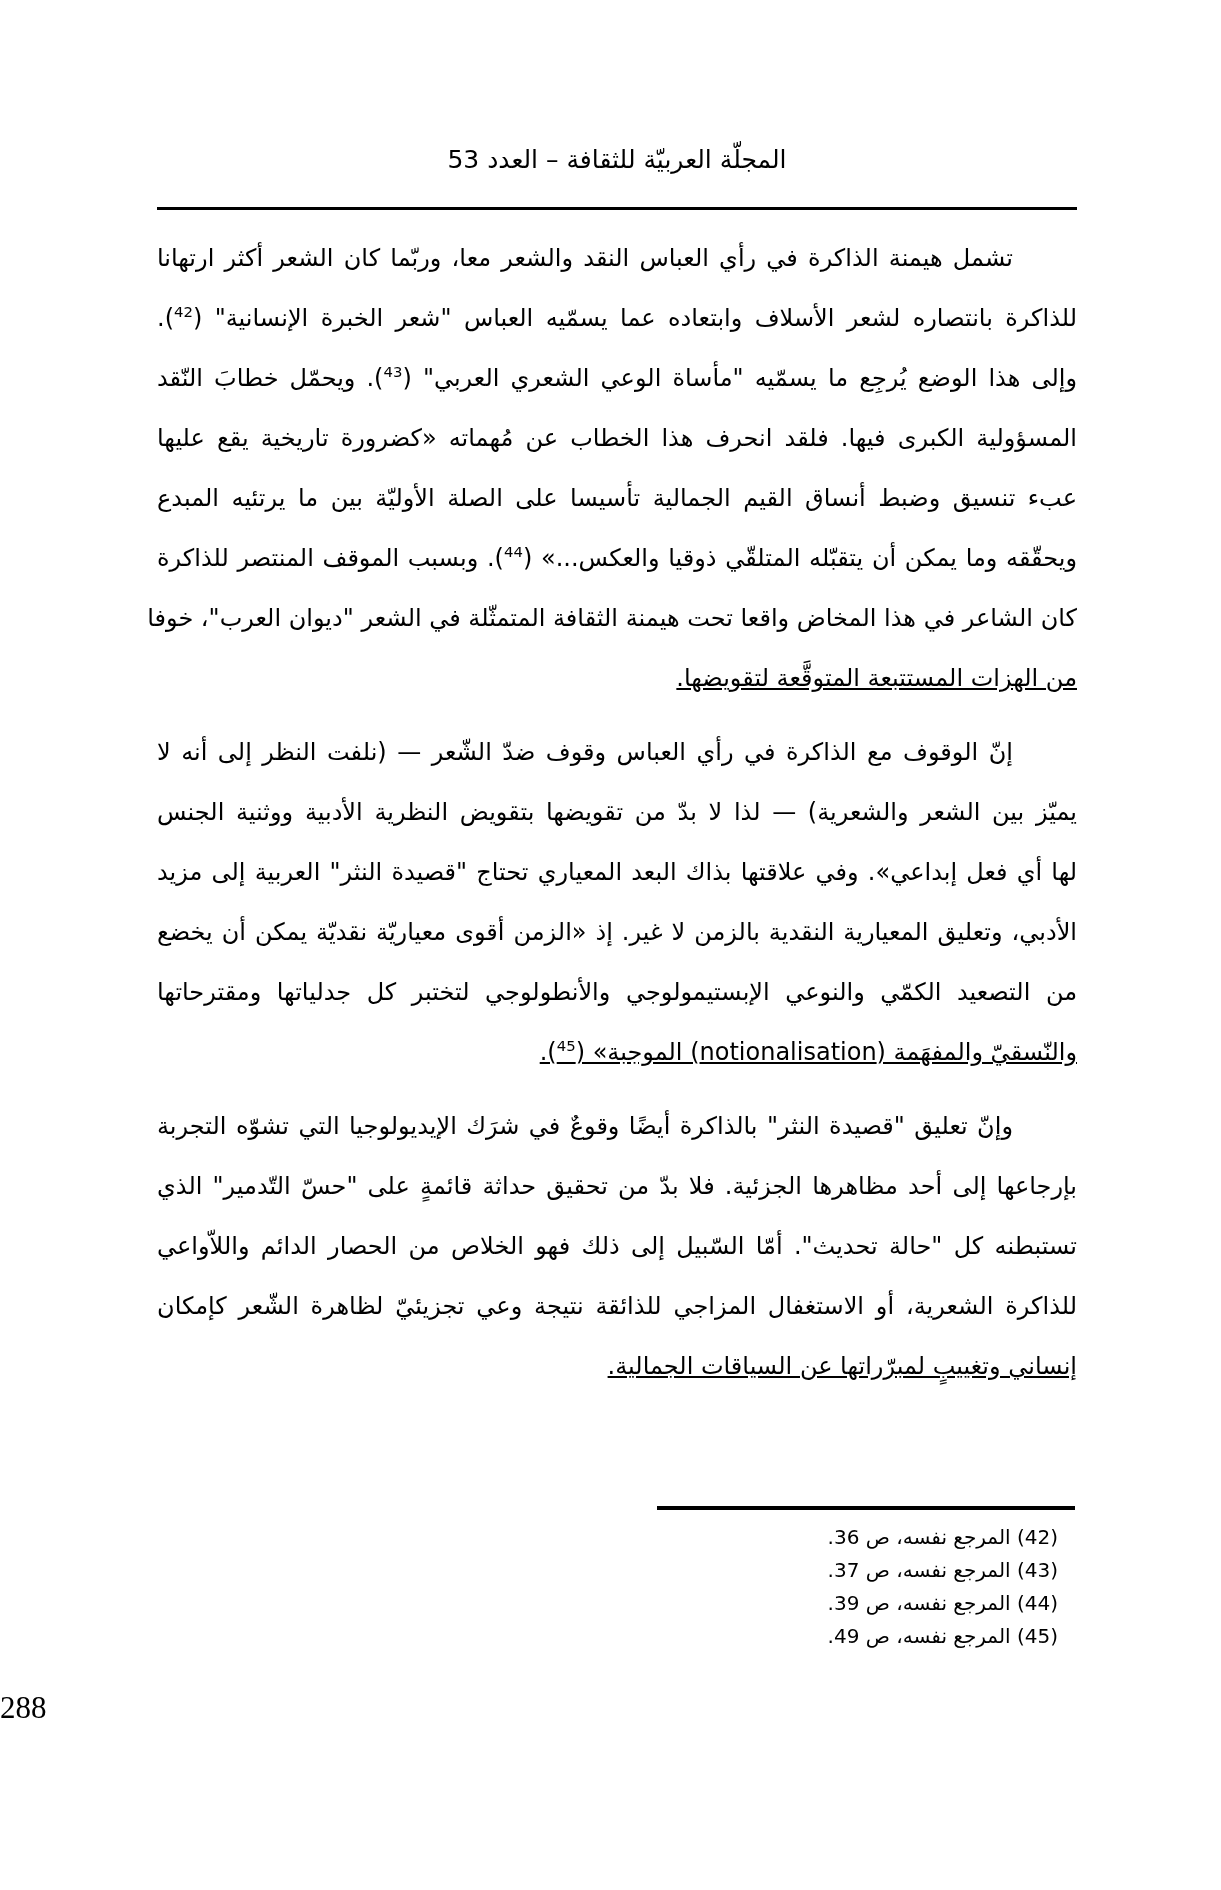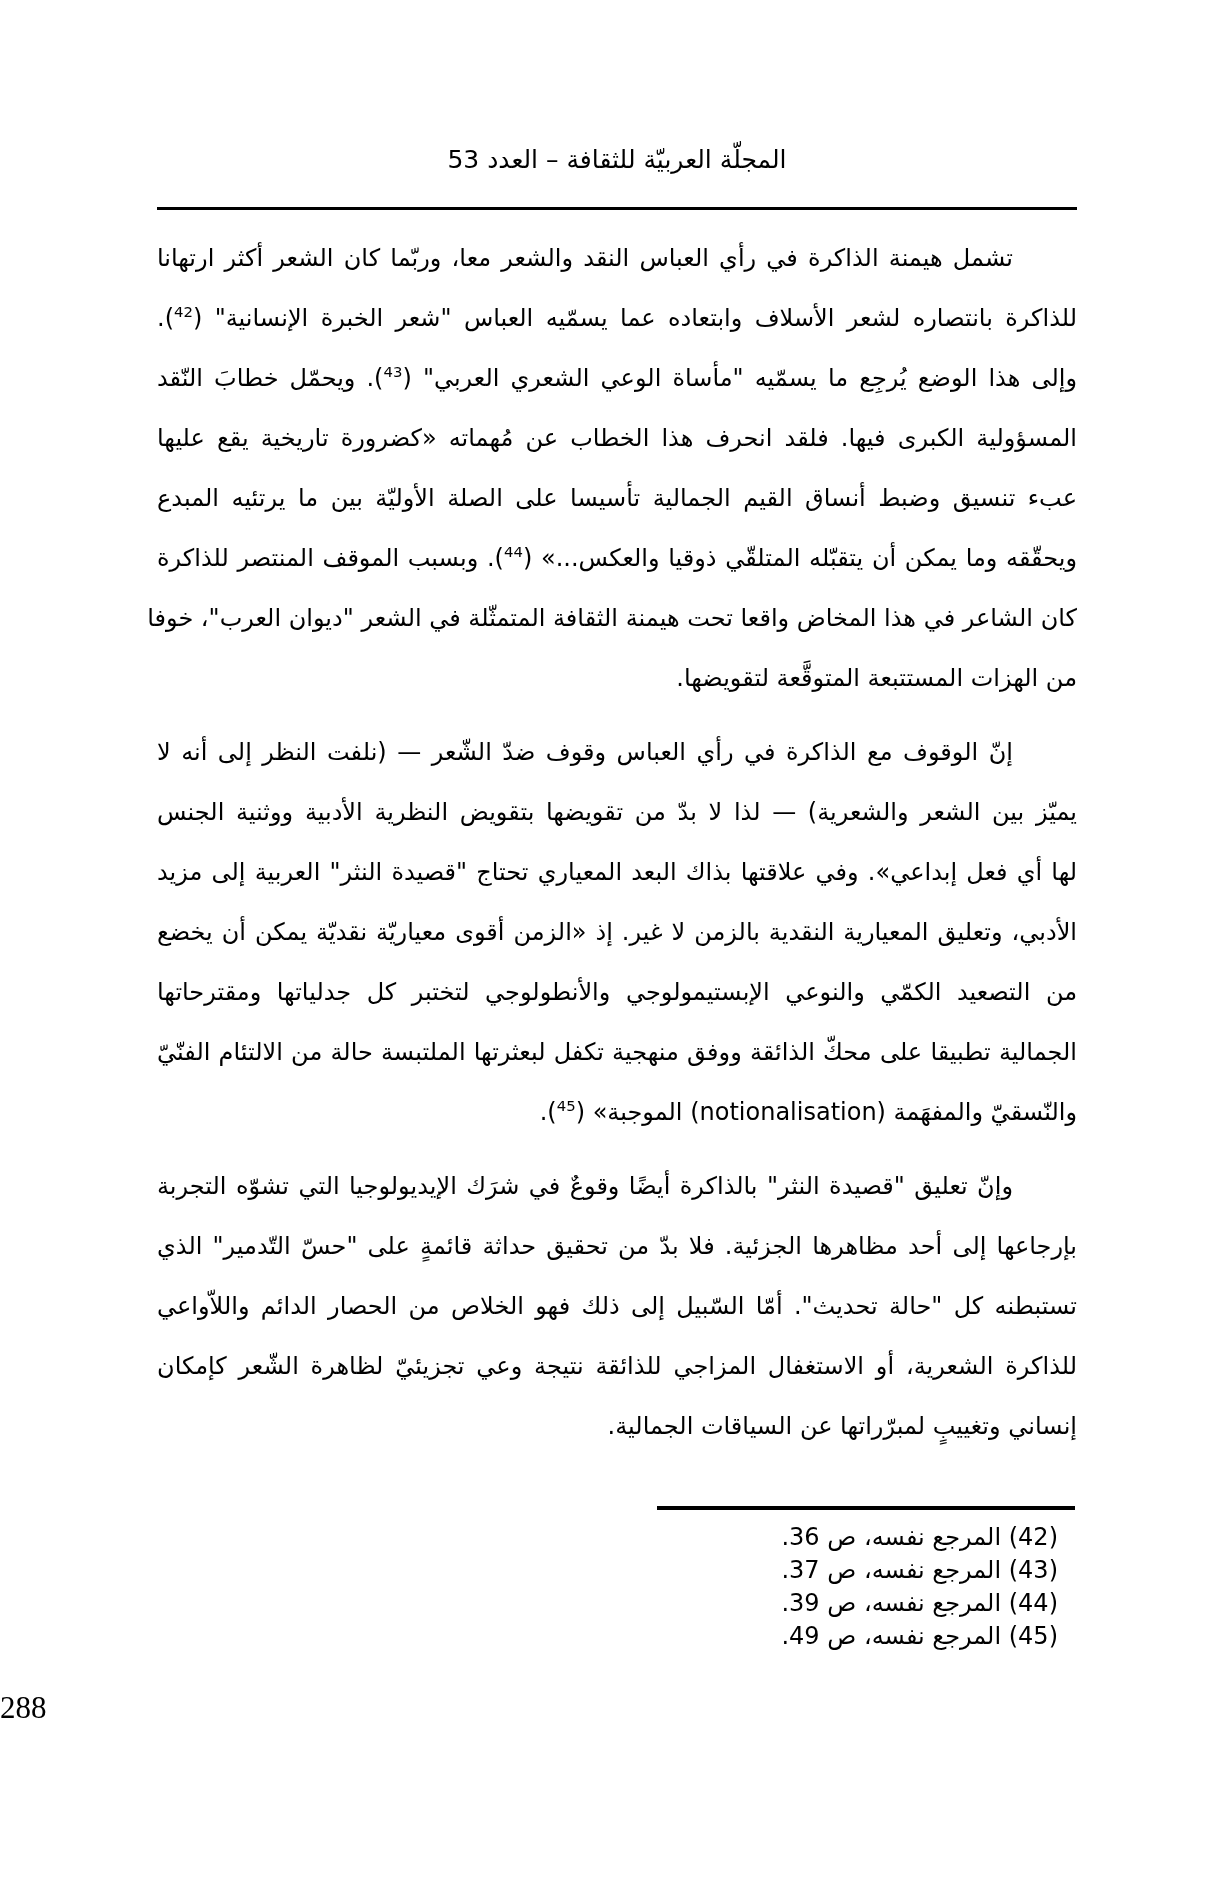--- a/index.html
+++ b/index.html
@@ -48,21 +48,21 @@
   .line {
     height: 60px;
     line-height: 60px;
     font-size: 24px;
     text-align: justify;
     text-align-last: justify;
     white-space: nowrap;
     overflow: visible;
   }
   .line.first { padding-right: 64px; }
-  .line.end { text-align-last: right; }
+  .line.end { text-align-last: right; text-decoration: underline; }
   .line sup {
     font-size: 0.62em;
     line-height: 0;
     vertical-align: super;
     margin-top: 12px;
   }
   
   .footnote-separator {
     position: absolute;
     top: 1506px;
@@ -73,21 +73,21 @@
   }
   .footnotes {
     position: absolute;
     top: 1521px;
     right: 163px;
     left: 300px;
     direction: rtl;
     text-align: right;
   }
   .footnote-item {
-    font-size: 24px;
+    font-size: 20px;
     line-height: 33px;
     white-space: nowrap;
   }
   
   .page-number {
     position: absolute;
     top: 1690px;
     left: 0;
     width: 100%;
     text-align: left;
@@ -117,21 +117,20 @@
       <div class="line">كان الشاعر في هذا المخاض واقعا تحت هيمنة الثقافة المتمثّلة في الشعر "ديوان العرب"، خوفا</div>
       <div class="line end">من الهزات المستتبعة المتوقَّعة لتقويضها.</div>
     </div>
 
     <div class="para">
       <div class="line first">إنّ الوقوف مع الذاكرة في رأي العباس وقوف ضدّ الشّعر — (نلفت النظر إلى أنه لا</div>
       <div class="line">يميّز بين الشعر والشعرية) — لذا لا بدّ من تقويضها بتقويض النظرية الأدبية ووثنية الجنس</div>
       <div class="line">لها أي فعل إبداعي». وفي علاقتها بذاك البعد المعياري تحتاج "قصيدة النثر" العربية إلى مزيد</div>
       <div class="line">الأدبي، وتعليق المعيارية النقدية بالزمن لا غير. إذ «الزمن أقوى معياريّة نقديّة يمكن أن يخضع</div>
       <div class="line">من التصعيد الكمّي والنوعي الإبستيمولوجي والأنطولوجي لتختبر كل جدلياتها ومقترحاتها</div>
-      <div class="line">الجمالية تطبيقا على محكّ الذائقة ووفق منهجية تكفل لبعثرتها الملتبسة حالة من الالتئام الفنّيّ</div>
       <div class="line end">والنّسقيّ والمفهَمة (notionalisation) الموجبة» (<sup>45</sup>).</div>
     </div>
 
     <div class="para">
       <div class="line first">وإنّ تعليق "قصيدة النثر" بالذاكرة أيضًا وقوعٌ في شرَك الإيديولوجيا التي تشوّه التجربة</div>
       <div class="line">بإرجاعها إلى أحد مظاهرها الجزئية. فلا بدّ من تحقيق حداثة قائمةٍ على "حسّ التّدمير" الذي</div>
       <div class="line">تستبطنه كل "حالة تحديث". أمّا السّبيل إلى ذلك فهو الخلاص من الحصار الدائم واللاّواعي</div>
       <div class="line">للذاكرة الشعرية، أو الاستغفال المزاجي للذائقة نتيجة وعي تجزيئيّ لظاهرة الشّعر كإمكان</div>
       <div class="line end">إنساني وتغييبٍ لمبرّراتها عن السياقات الجمالية.</div>
     </div>

